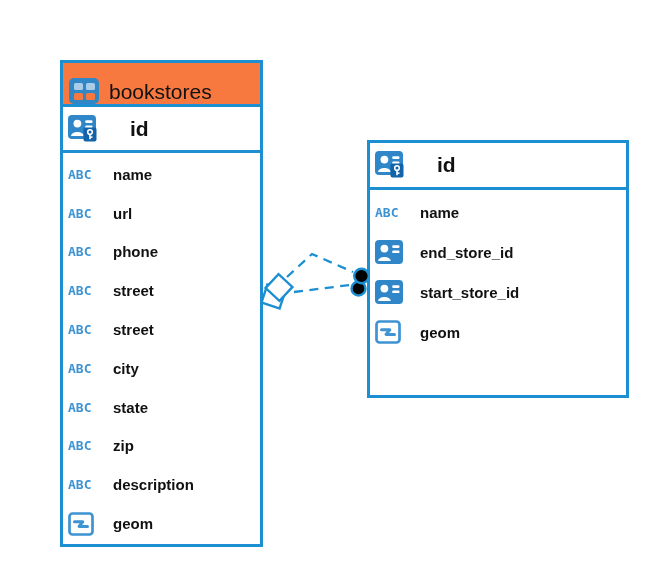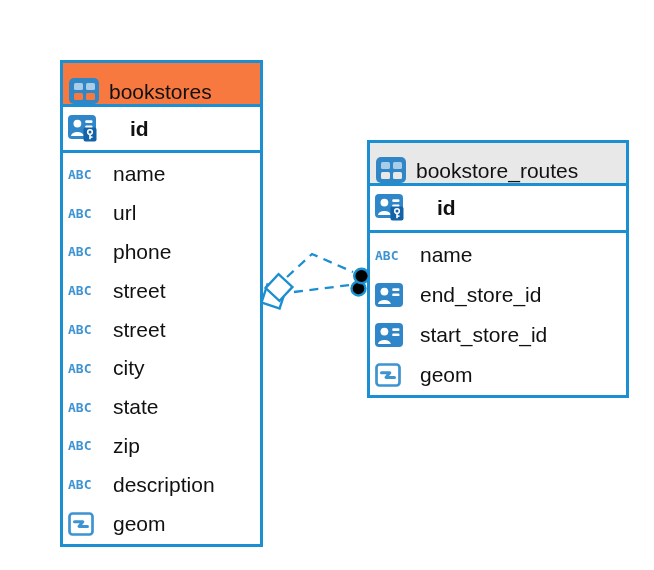--- a/index.html
+++ b/index.html
@@ -43,21 +43,21 @@
   .tbl-routes     .pk-row { height: 47px; }
   .pk-name { font-size: 21px; font-weight: 700; }
 
   .cols { padding-top: 2px; }
   .col-row {
     display: flex; align-items: center;
     gap: 11px; padding: 0 5px;
   }
   .tbl-bookstores .col-row { height: 38.8px; }
   .tbl-routes     .col-row { height: 40px; }
-  .col-name { font-size: 21px; font-weight: 400; white-space: nowrap; }
+  .col-name { font-size: 15px; font-weight: 700; white-space: nowrap; }
 
   .icon-cell {
     width: 34px; min-width: 34px;
     display: flex; align-items: center; justify-content: flex-start;
   }
 
   
   .table-glyph {
     width: 30px; height: 26px;
     background: #3187c6; border-radius: 5px;
@@ -193,29 +193,20 @@
           <svg width="26" height="24" viewBox="0 0 26 24">
               <use href="#def-geom"></use>
             </svg>
         </span>
         <span class="col-name">geom</span>
       </div>
     </div>
   </div>
 
   <div class="tbl tbl-routes" style="--hdr-bg: #e8e8e8;">
-    <div class="tbl-header">
-      <span class="table-glyph">
-        <span class="cell"></span>
-          <span class="cell"></span>
-        <span class="cell b"></span>
-          <span class="cell b"></span>
-      </span>
-      <span class="tbl-name">bookstore_routes</span>
-    </div>
 
     <div class="pk-row">
       <span class="icon-cell">
         <svg width="34" height="30" viewBox="0 0 34 30">
           <use href="#def-person-card" x="0" y="1"></use>
           <use href="#def-key-badge" x="15.5" y="13.5"></use>
         </svg>
       </span>
       <span class="pk-name">id</span>
     </div>

